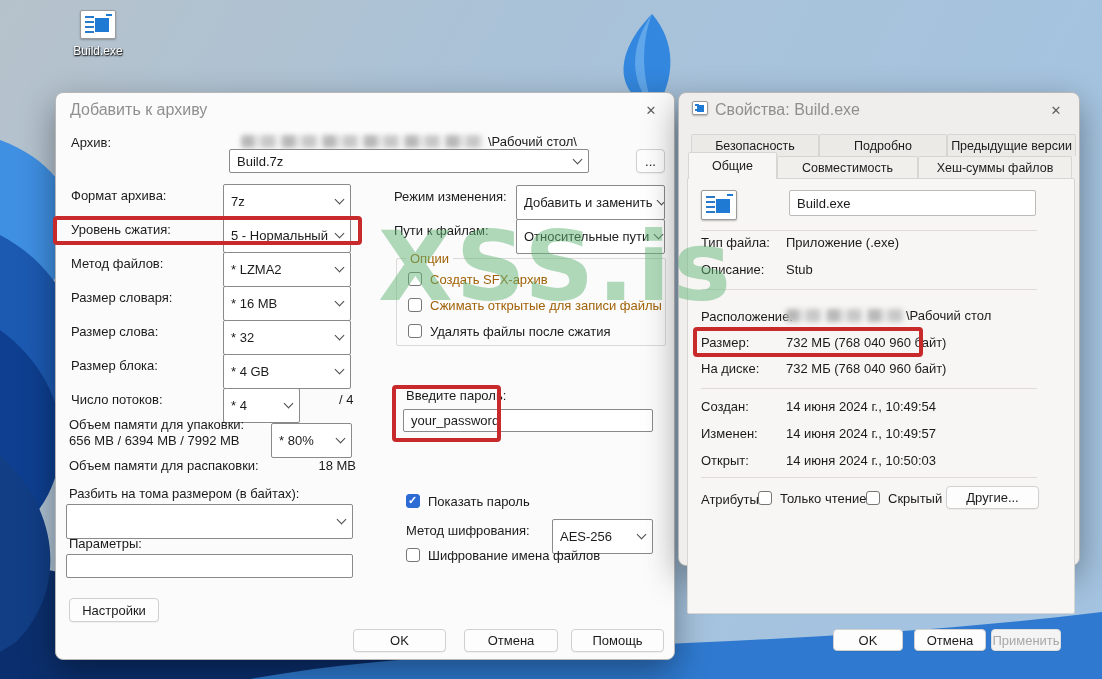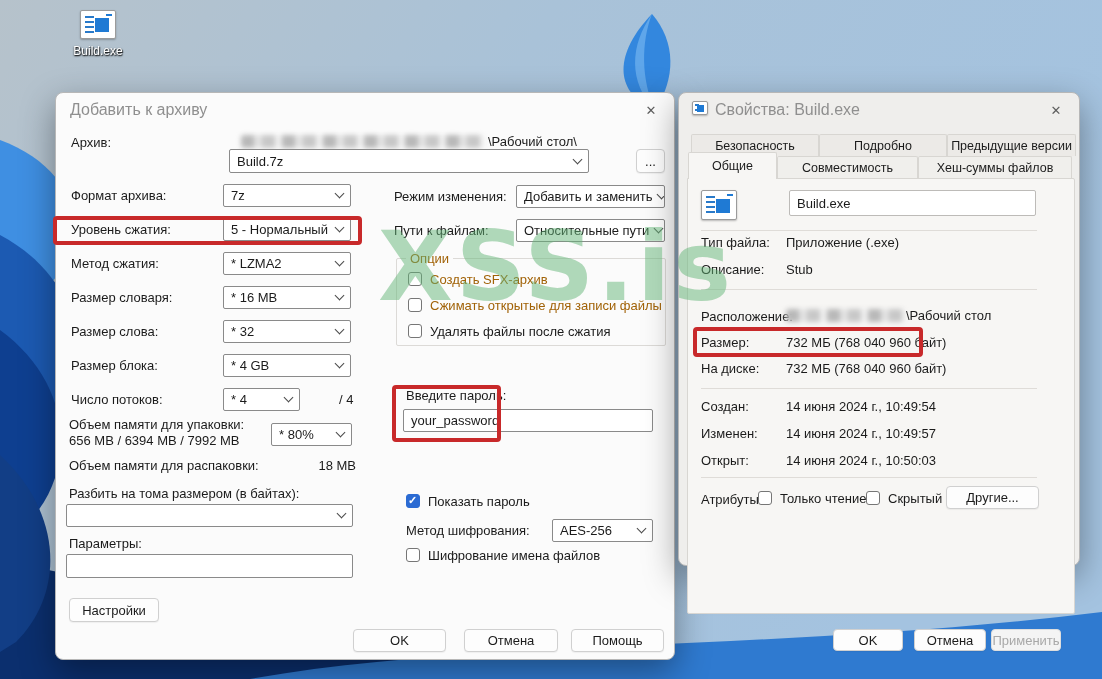--- a/index.html
+++ b/index.html
@@ -9,21 +9,21 @@
   
   .dlg{position:absolute;border-radius:8px;box-shadow:0 12px 34px rgba(0,0,0,.38)}
   .dlg-archive{left:55px;top:92px;width:620px;height:568px;background:#fbfbfb;border:1px solid #b7b7b7;z-index:10}
   .dlg-props{left:678px;top:92px;width:402px;height:474px;background:#efeeec;border:1px solid #b7b7b7;z-index:20}
   .dlg-titletext{position:absolute;top:8px;color:#8f8f8f;font-size:16px;white-space:nowrap}
   .close-x{position:absolute;right:12px;top:7px;width:22px;height:20px;display:flex;align-items:center;justify-content:center;color:#5f5f5f;font-size:13px;cursor:default}
   .lbl{position:absolute;white-space:nowrap}
   .dim{color:#a16207}
   .val{position:absolute;white-space:nowrap}
   
-  .combo{position:absolute;height:23px;background:#fff;border:1px solid #8a8a8a;border-radius:2px;display:flex;align-items:center;justify-content:space-between;padding:0 7px;white-space:nowrap;overflow:hidden}
+  .combo{position:absolute;height:35px;background:#fff;border:1px solid #8a8a8a;border-radius:2px;display:flex;align-items:center;justify-content:space-between;padding:0 7px;white-space:nowrap;overflow:hidden}
   .chev{width:7px;height:7px;border-right:1.4px solid #4a4a4a;border-bottom:1.4px solid #4a4a4a;transform:rotate(45deg);margin-top:-4px;flex:none;margin-left:6px}
   .tbox{position:absolute;height:24px;background:#fff;border:1px solid #8a8a8a;border-radius:2px;padding:0 7px;font-family:"Liberation Sans",sans-serif;font-size:13px;color:#1b1b1b;display:flex;align-items:center}
   input.tbox{outline:none}
   
   .btn{position:absolute;background:#fdfdfd;border:1px solid #d0d0d0;border-radius:4px;display:flex;align-items:center;justify-content:center;font-size:13px;box-shadow:0 1px 1px rgba(0,0,0,.05)}
   .btn.disabled{color:#a8a8a8;background:#f4f4f4;border-color:#dedede}
   
   .group{position:absolute;border:1px solid #dcdad7;border-radius:2px}
   .gtitle{position:absolute;top:-8px;left:9px;background:#fbfbfb;padding:0 4px;white-space:nowrap}
   
@@ -104,21 +104,21 @@
     <span>7z</span>
       <span class="chev"></span>
   </div>
 
   <div class="lbl" style="left:15px;top:129px">Уровень сжатия:</div>
   <div class="combo" style="left:167px;top:125px;width:128px">
     <span>5 - Нормальный</span>
       <span class="chev"></span>
   </div>
 
-  <div class="lbl" style="left:15px;top:163px">Метод сжатия:</div>
+  <div class="lbl" style="left:15px;top:163px">Метод файлов:</div>
   <div class="combo" style="left:167px;top:159px;width:128px">
     <span>* LZMA2</span>
       <span class="chev"></span>
   </div>
 
   <div class="lbl" style="left:15px;top:197px">Размер словаря:</div>
   <div class="combo" style="left:167px;top:193px;width:128px">
     <span>* 16 MB</span>
       <span class="chev"></span>
   </div>

